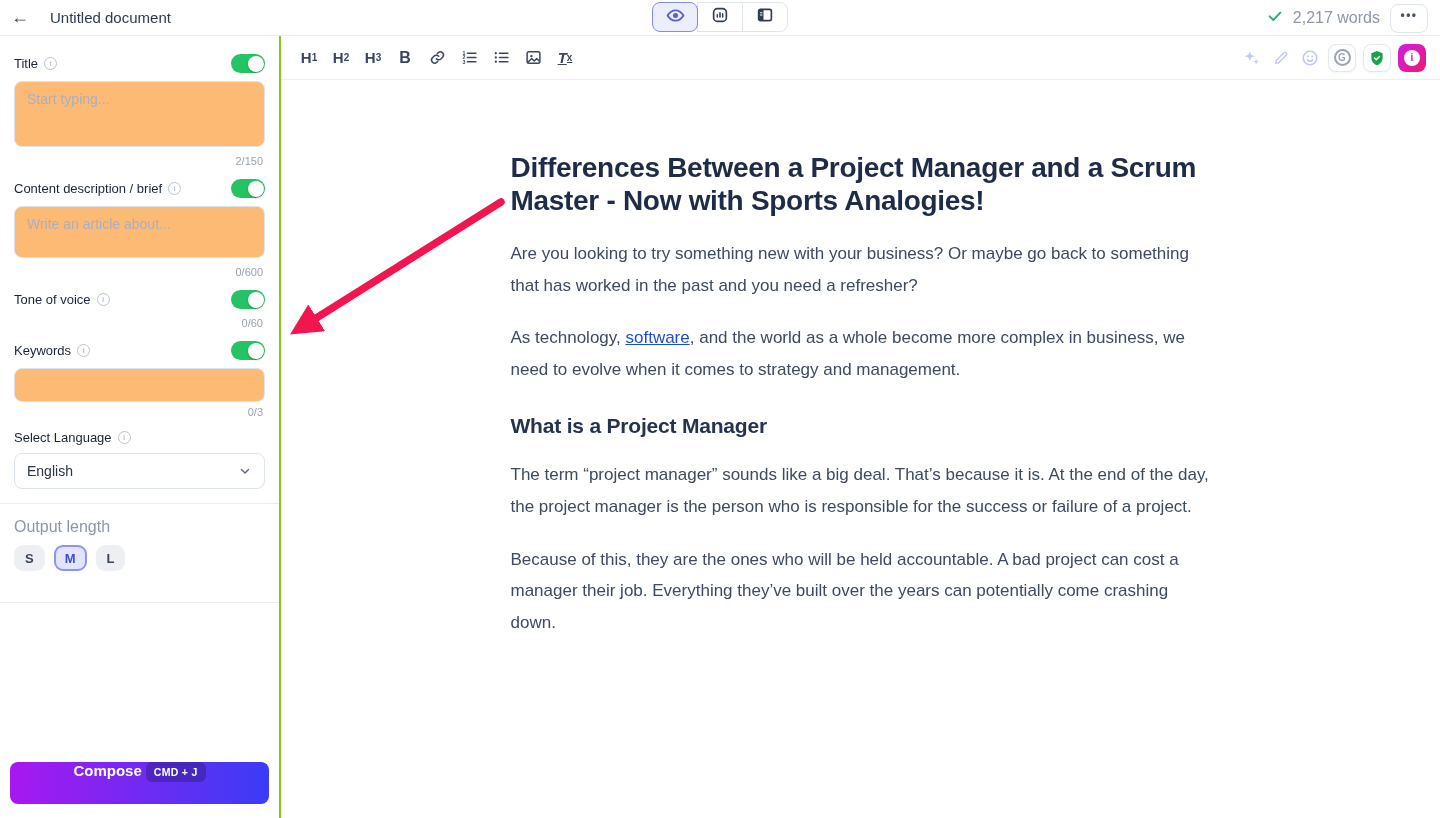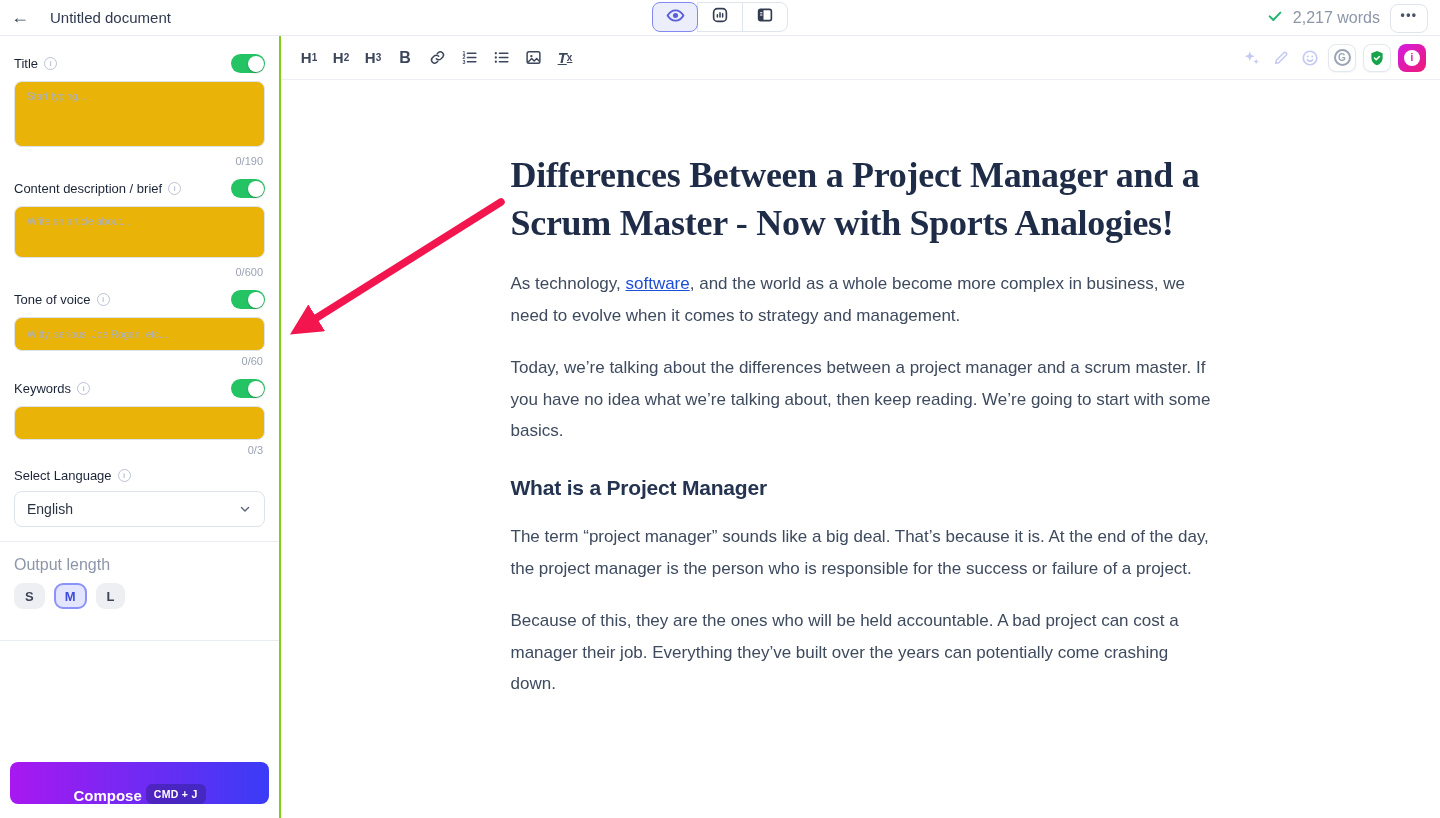--- a/index.html
+++ b/index.html
@@ -29,41 +29,41 @@
     border-right:2px solid #84cc16; padding:18px 14px 0 14px; z-index:4; }
   .field-head { display:flex; align-items:center; margin-bottom:8px; }
   .field-label { font-size:13px; color:#1b2437; font-weight:500; }
   .info-ic { width:13px; height:13px; border:1.2px solid #bcc4d2; border-radius:50%; color:#bcc4d2;
     font-size:8px; line-height:11px; text-align:center; margin-left:6px; font-weight:700; }
   .toggle { margin-left:auto; width:34px; height:19px; border-radius:10px; background:#24c465;
     position:relative; cursor:pointer; }
   .toggle::after { content:""; position:absolute; right:1.5px; top:1.5px; width:16px; height:16px;
     border-radius:50%; background:#fff; box-shadow:0 1px 2px rgba(0,0,0,.28); }
   textarea.sb, input.sb { width:100%; border:1px solid #dde3ec; border-radius:8px; padding:9px 12px;
-    font-size:10px; color:#2c3547; font-family:"Liberation Sans",sans-serif; resize:none; outline:none;
-    background:#eab308; }
+    font-size:14px; color:#2c3547; font-family:"Liberation Sans",sans-serif; resize:none; outline:none;
+    background:#fdba74; }
   textarea.sb::placeholder, input.sb::placeholder { color:#a8b0c0; }
   .ta-title { height:66px; }
   .ta-brief { height:52px; }
   .inp { height:34px; }
   .counter { text-align:right; font-size:11px; color:#9aa3b3; margin:4px 2px 12px 0; }
   .select-box { margin-top:2px; height:36px; border:1px solid #dde3ec; border-radius:8px;
     display:flex; align-items:center; padding:0 12px; cursor:pointer;justify-content:space-between; }
   .select-value { font-size:14px; color:#2a3342; }
   .select-box svg { margin-left:auto; }
   .sb-divider { border-top:1px solid #e9ecf1; margin:14px -14px 0 -14px; }
   .out-label { font-size:16px; color:#8d96a8; margin:14px 0 9px 0; }
   .size-row { display:flex; gap:9px; padding-bottom:17px; }
   .size-pill { min-width:29px; height:26px; padding:0 9px; border-radius:9px; background:#edeff3;
     color:#3c4557; font-size:13px; font-weight:600; display:flex; align-items:center;
     justify-content:center; cursor:pointer; border:2px solid transparent; }
   .size-pill.selected { background:#e2e5fd; border:2px solid #8b93f8; color:#3d4bd7; }
   .compose-btn { position:absolute; left:10px; right:10px; bottom:14px; height:42px; border:none;
     border-radius:8px; background:linear-gradient(90deg,#a818f0 0%,#3a3cf6 100%); color:#fff;
-    display:flex; align-items:flex-end; justify-content:center; gap:4px; cursor:pointer; }
+    display:flex; align-items:flex-start; justify-content:center; gap:4px; cursor:pointer; }
   .compose-label { font-size:15px; font-weight:700; }
   .kbd-badge { background:rgba(41,26,122,0.42); color:#fff; font-size:10.5px; font-weight:700;
     padding:4px 8px; border-radius:6px; letter-spacing:.3px; }
 
   
   .editor { position:absolute; top:36px; left:281px; right:0; bottom:0; background:#fff; }
   .ed-toolbar { height:44px; display:flex; align-items:center; padding:0 14px 0 12px;
     border-bottom:1px solid #eceef3; }
   .tb-ic { width:26px; height:26px; margin:0 3px; display:flex; align-items:center; justify-content:center;
     color:#3c475c; cursor:pointer; border-radius:5px; }
@@ -81,21 +81,21 @@
   .g-circle { width:17px; height:17px; border-radius:50%; border:2.5px solid #9aa4b4; color:#9aa4b4;
     font-size:10px; font-weight:700; display:flex; align-items:center; justify-content:center; }
   .info-btn { width:28px; height:28px; border:none; border-radius:8px; cursor:pointer;
     background:linear-gradient(135deg,#d21be4 0%,#ef1a71 100%);
     display:flex; align-items:center; justify-content:center; }
   .info-btn .disc { width:16px; height:16px; background:#fff; border-radius:50%; color:#d9189e;
     font-size:10px; font-weight:800; display:flex; align-items:center; justify-content:center; }
 
   .canvas { height:calc(100% - 44px); overflow:hidden; }
   .doc-col { width:700px; margin:0 auto; padding-top:71px; }
-  .doc-h1 { font-size:36px; line-height:48px; font-weight:800; color:#1f2c47; letter-spacing:-.3px;font-family:Liberation Serif, serif; }
+  .doc-h1 { font-size:28px; line-height:33px; font-weight:800; color:#1f2c47; letter-spacing:-.3px; }
   .doc-p { font-size:17px; line-height:31.6px; color:#3e4a5e; margin-top:21px; }
   .doc-link { color:#1d4ed8; text-decoration:underline; cursor:pointer; }
   .doc-h2 { font-size:21px; font-weight:700; color:#243350; margin-top:29px; letter-spacing:-.2px; }
 
   
   .arrow-overlay { position:absolute; inset:0; z-index:50; pointer-events:none; }
 </style>
 </head>
 <body>
 
@@ -149,36 +149,35 @@
   </div>
 
   <div class="sidebar">
 
     <div class="field-head">
       <span class="field-label">Title</span>
       <span class="info-ic">i</span>
       <span class="toggle"></span>
     </div>
     <textarea class="sb ta-title" placeholder="Start typing..." style=""></textarea>
-    <div class="counter">0/190</div>
+    <div class="counter">2/150</div>
 
     <div class="field-head">
       <span class="field-label">Content description / brief</span>
       <span class="info-ic">i</span>
       <span class="toggle"></span>
     </div>
     <textarea class="sb ta-brief" placeholder="Write an article about..." style=""></textarea>
     <div class="counter">0/600</div>
 
     <div class="field-head">
       <span class="field-label">Tone of voice</span>
       <span class="info-ic">i</span>
       <span class="toggle"></span>
     </div>
-    <input class="sb inp" placeholder="Witty, serious, Joe Rogan, etc..." style="">
     <div class="counter">0/60</div>
 
     <div class="field-head">
       <span class="field-label">Keywords</span>
       <span class="info-ic">i</span>
       <span class="toggle"></span>
     </div>
     <input class="sb inp" placeholder="" style="">
     <div class="counter">0/3</div>
 
@@ -290,22 +289,22 @@
         </div>
         <button class="info-btn">
           <span class="disc">i</span>
         </button>
       </div>
     </div>
 
     <div class="canvas">
       <div class="doc-col">
         <h1 class="doc-h1">Differences Between a Project Manager and a Scrum Master - Now with Sports Analogies!</h1>
+        <p class="doc-p">Are you looking to try something new with your business? Or maybe go back to something that has worked in the past and you need a refresher?</p>
         <p class="doc-p"><span>As technology, </span><a class="doc-link">software</a><span>, and the world as a whole become more complex in business, we need to evolve when it comes to strategy and management.</span></p>
-        <p class="doc-p">Today, we’re talking about the differences between a project manager and a scrum master. If you have no idea what we’re talking about, then keep reading. We’re going to start with some basics.</p>
         <h2 class="doc-h2">What is a Project Manager</h2>
         <p class="doc-p">The term “project manager” sounds like a big deal. That’s because it is. At the end of the day, the project manager is the person who is responsible for the success or failure of a project.</p>
         <p class="doc-p">Because of this, they are the ones who will be held accountable. A bad project can cost a manager their job. Everything they’ve built over the years can potentially come crashing down.</p>
       </div>
     </div>
   </div>
 
   <svg class="arrow-overlay" width="1440" height="818" viewBox="0 0 1440 818">
     <defs>
       <marker id="ah" viewBox="0 0 10 10" refX="5.5" refY="5" markerWidth="4.2" markerHeight="4.2" orient="auto">

